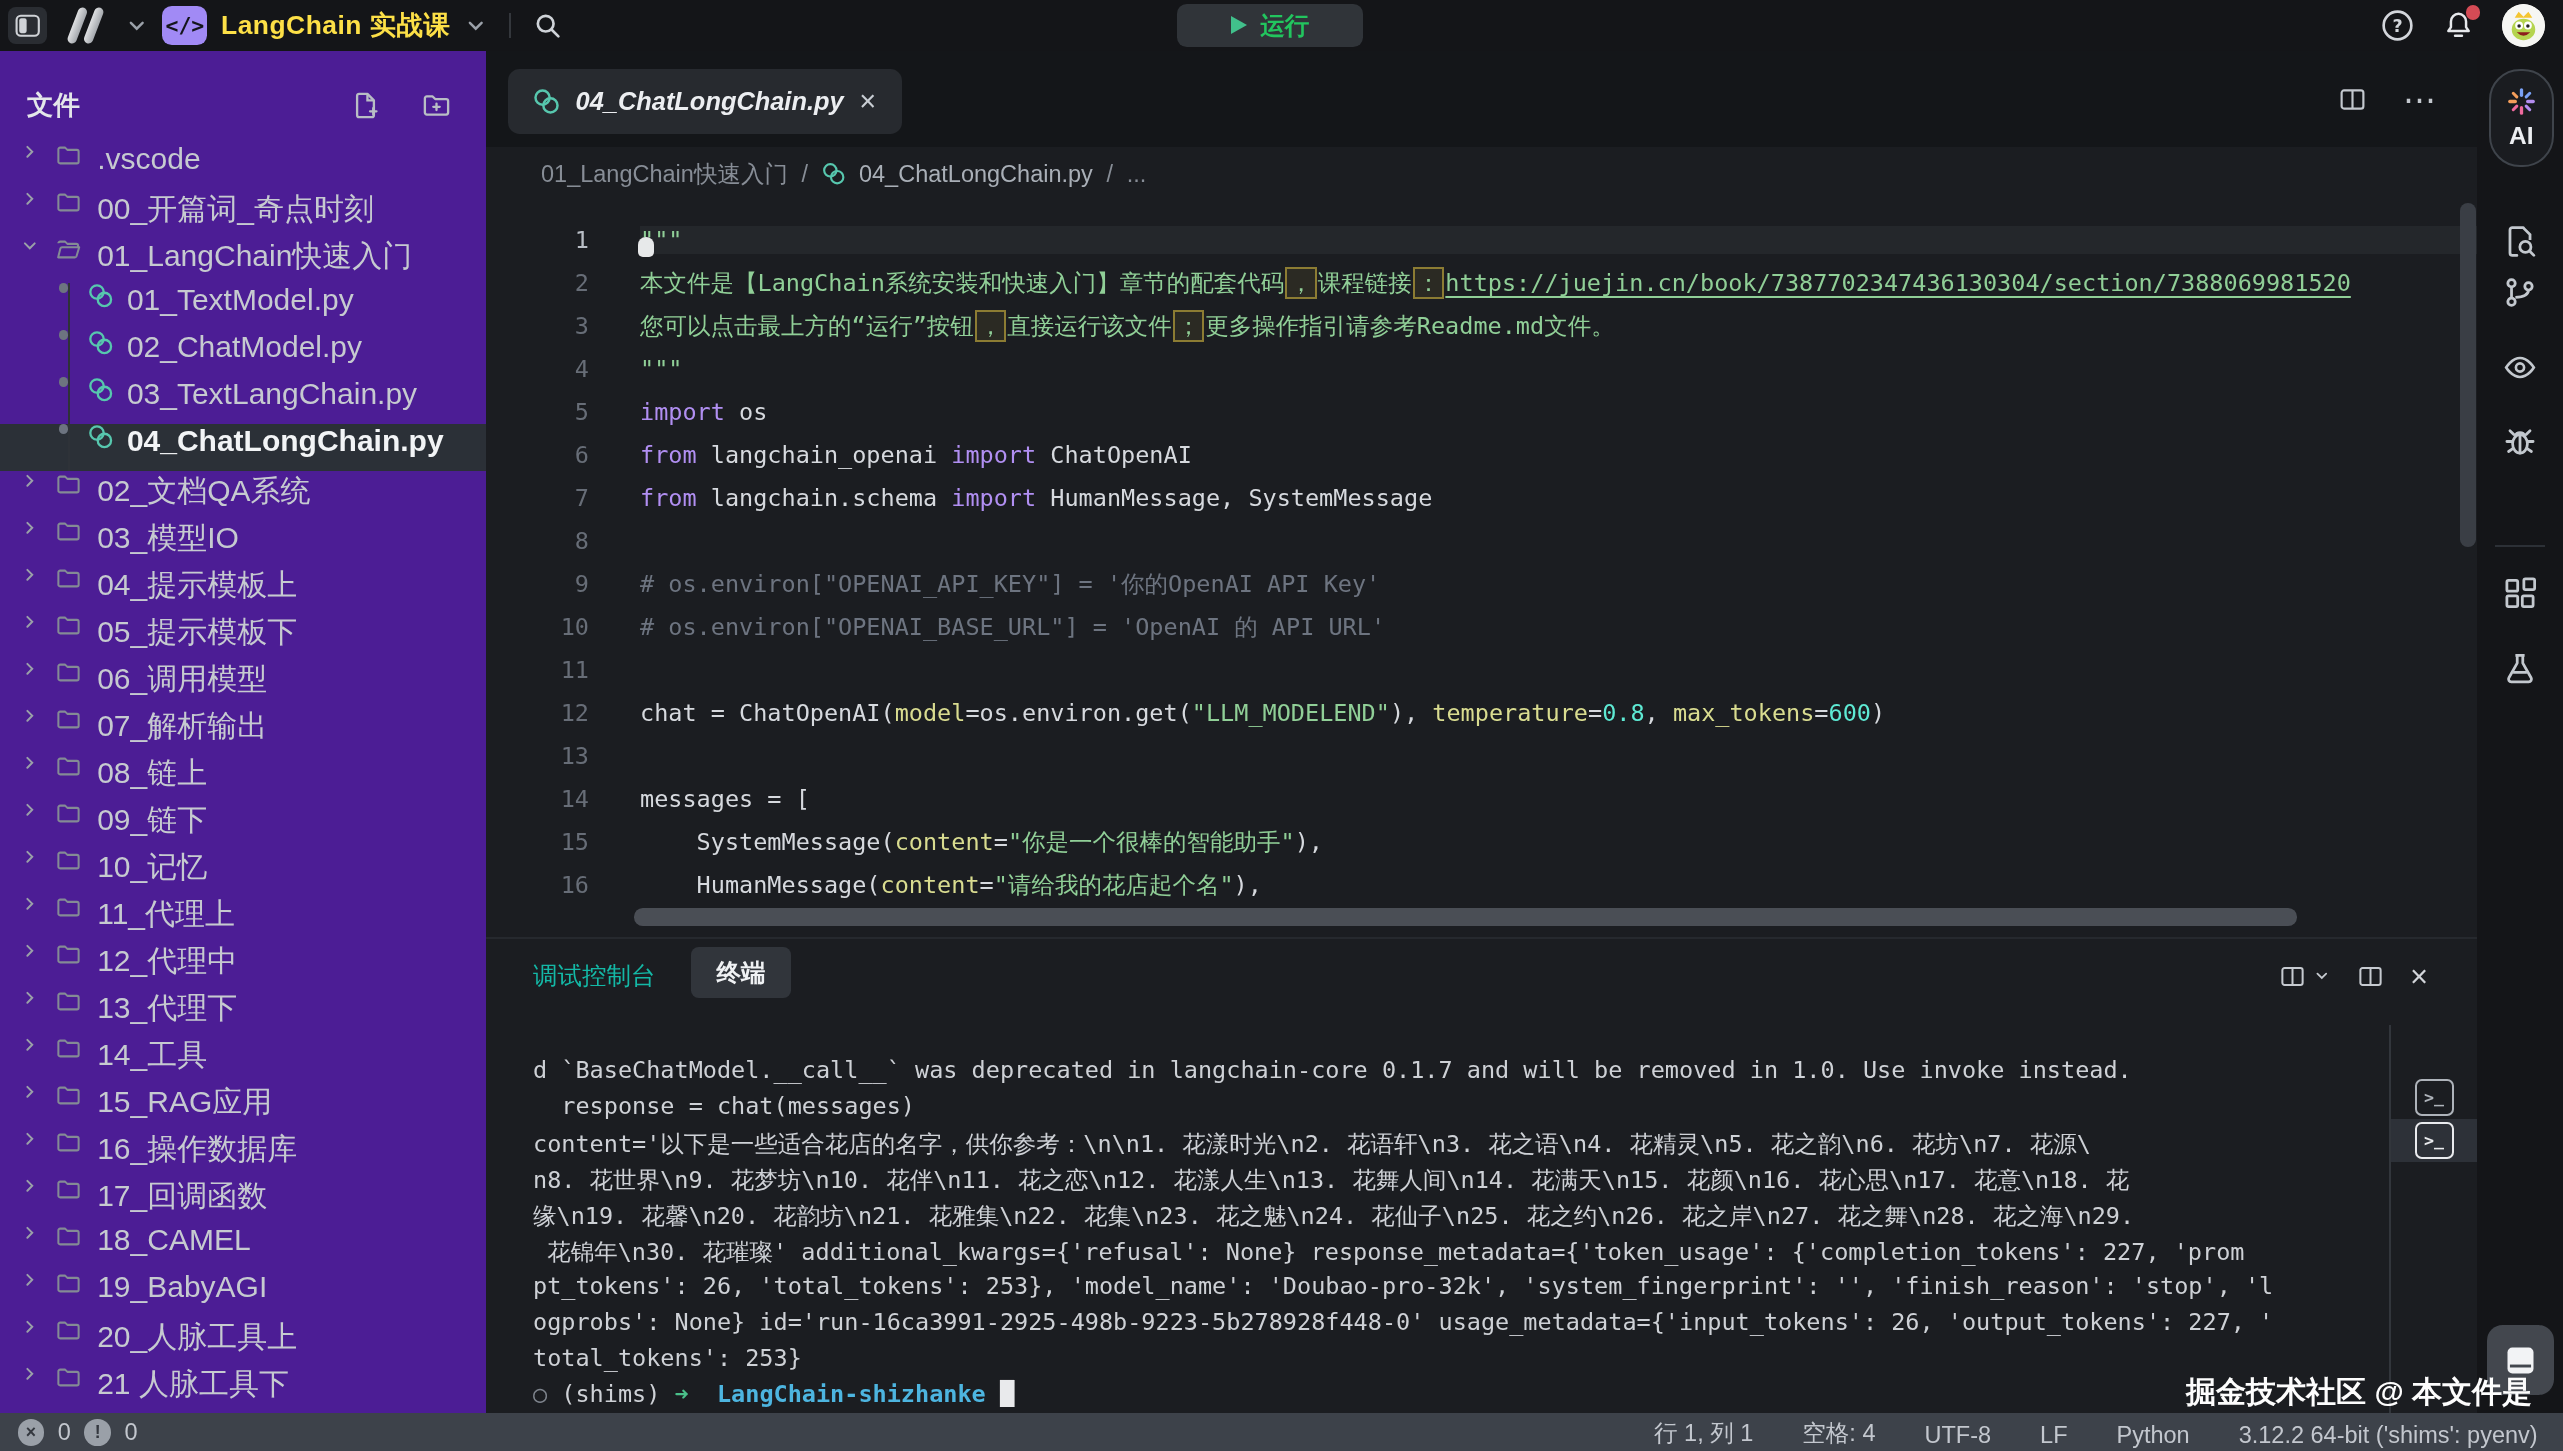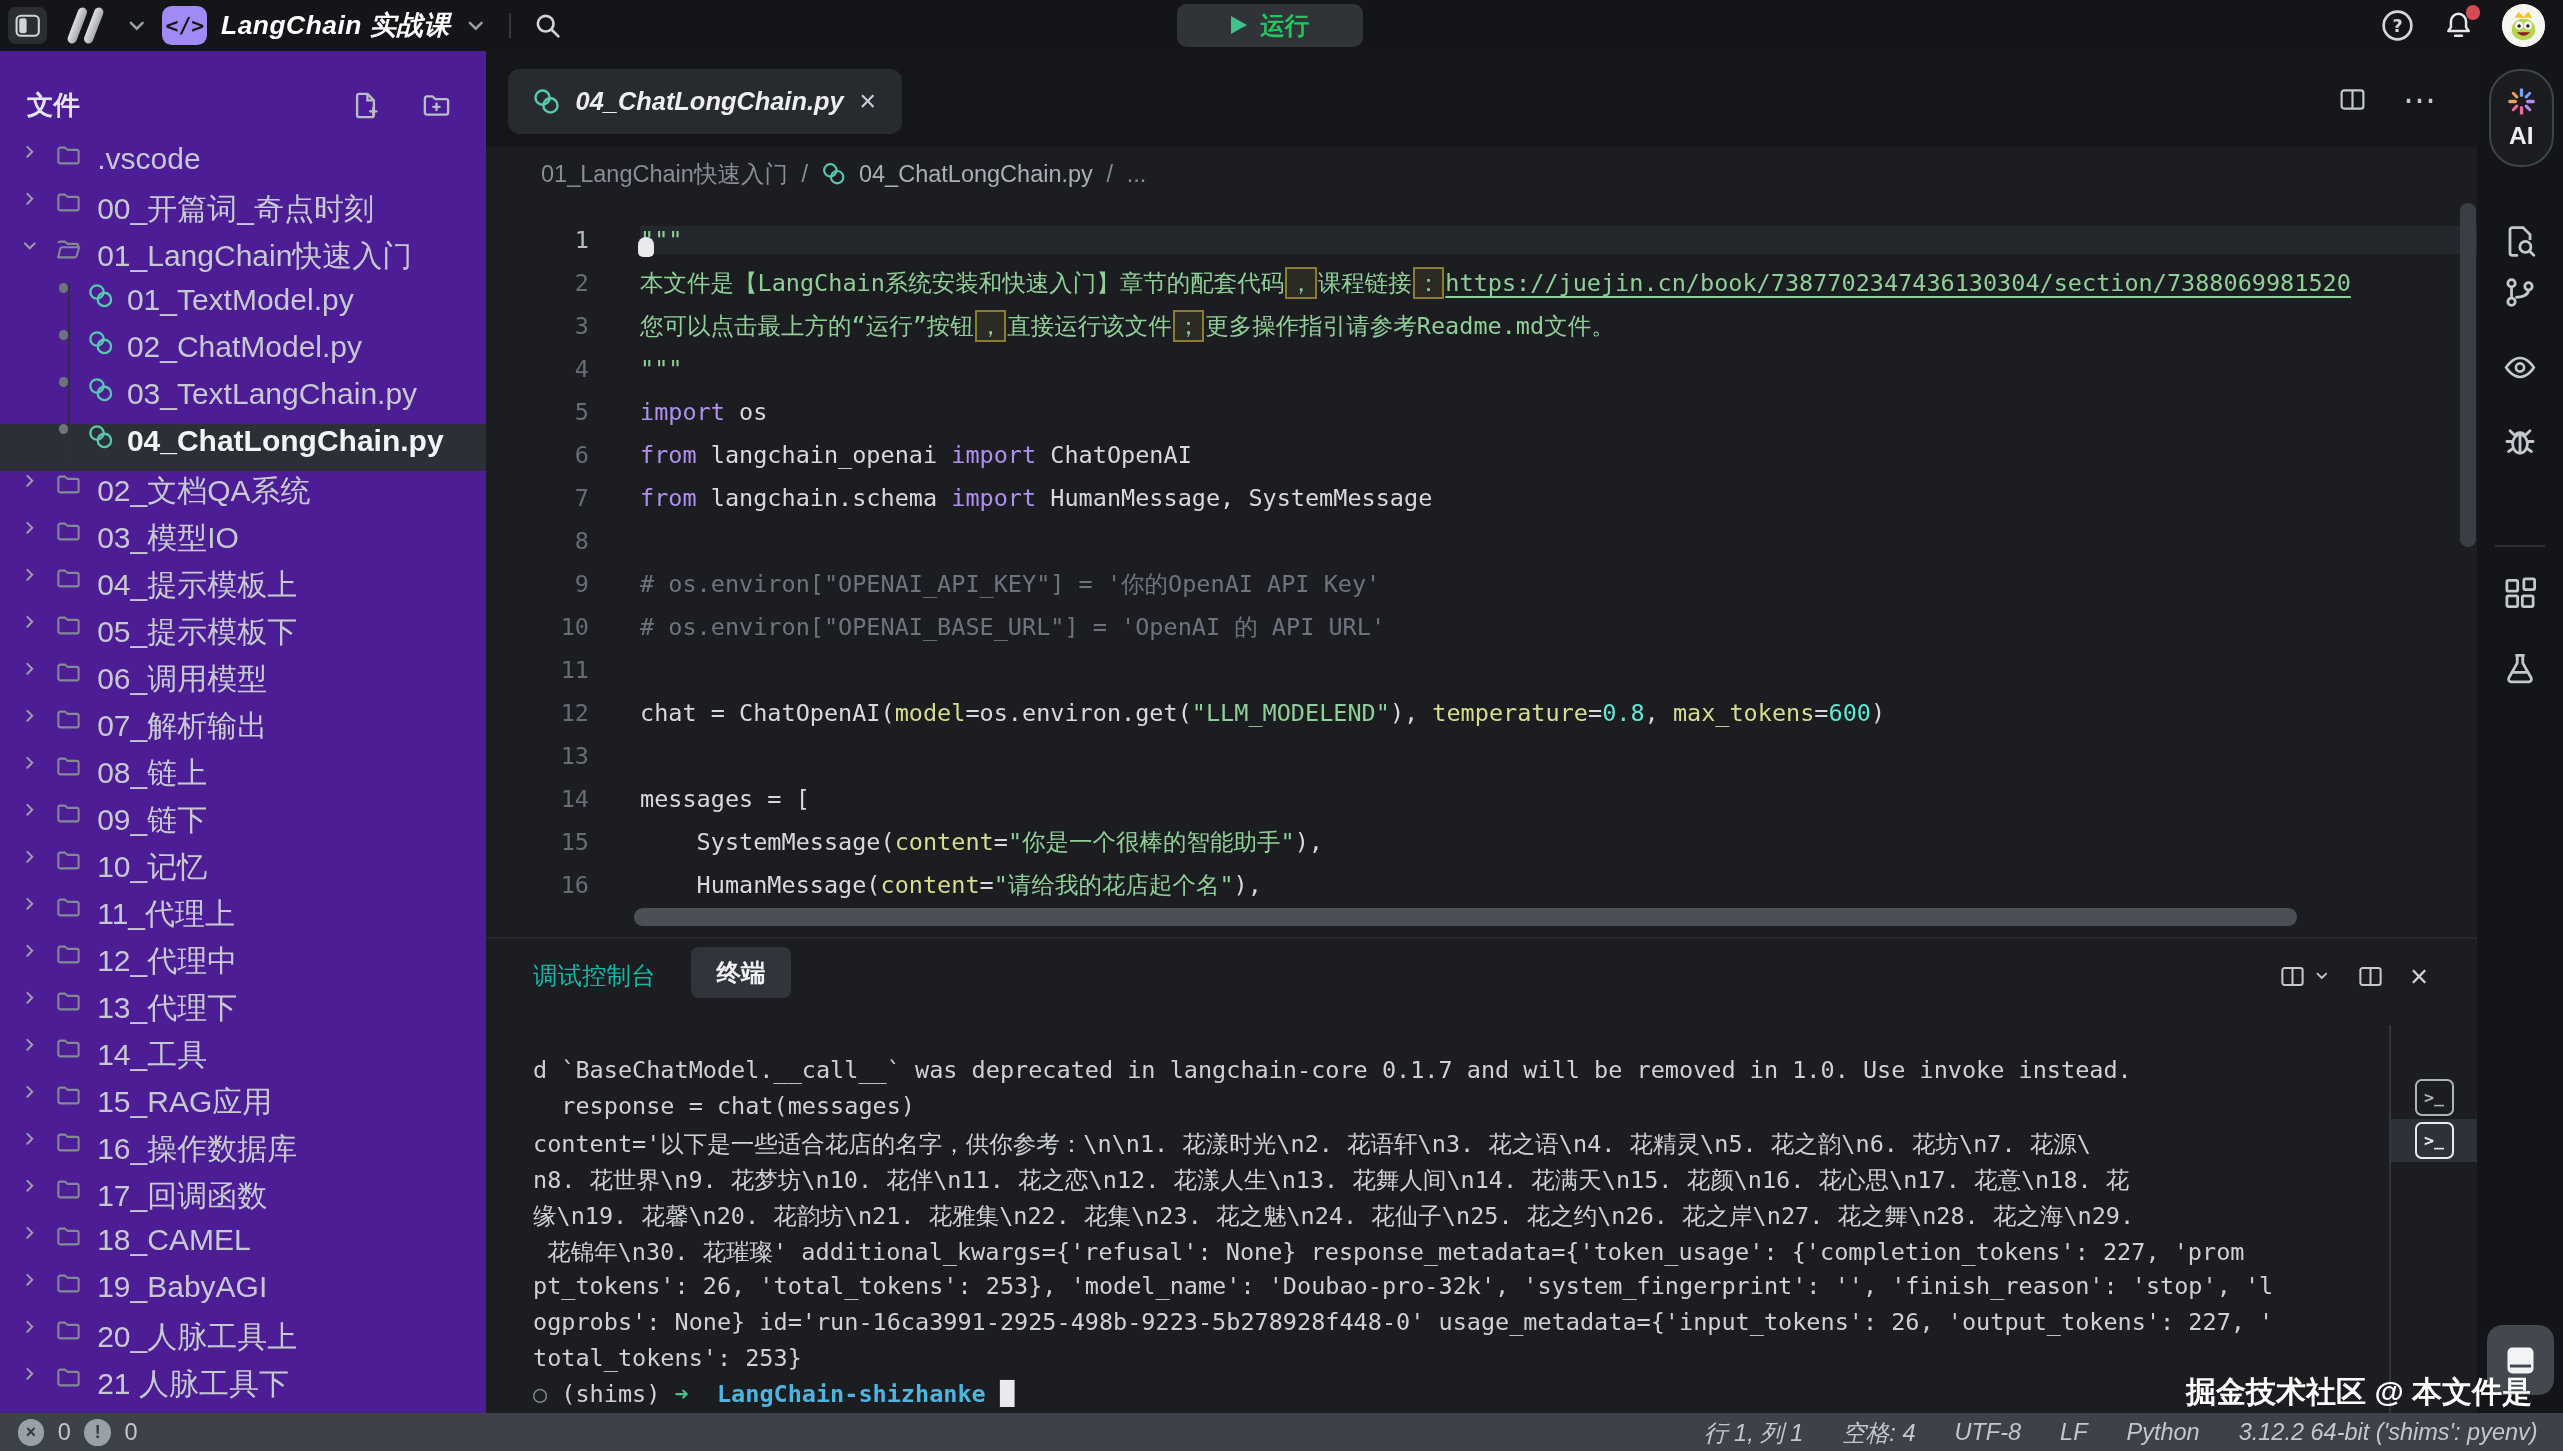--- a/index.html
+++ b/index.html
@@ -9,21 +9,21 @@
   svg{display:block}
   
   .titlebar{position:absolute;top:0;left:0;width:2563px;height:51px;background:#141518;
             display:flex;align-items:center;}
   .tb-left{display:flex;align-items:center;gap:13.7px;padding-left:7.8px;}
   .panel-toggle{width:39px;height:37px;border:none;border-radius:7.8px;background:#2a2d32;
                 display:flex;align-items:center;justify-content:center;cursor:pointer;}
   .code-badge{width:45px;height:39px;border-radius:9.8px;background:#a18af5;color:#14151a;
               font-weight:bold;font-size:21.5px;display:flex;align-items:center;justify-content:center;
               font-family:"DejaVu Sans Mono",monospace;}
-  .proj{font-size:26.4px;font-weight:bold;color:#ffffff;letter-spacing:0.5px;font-style:italic;}
+  .proj{font-size:26.4px;font-weight:bold;color:#fde047;letter-spacing:0.5px;}
   .tb-divider{width:2px;height:25.4px;background:#34373c;margin:0 7.8px;}
   .run-btn{position:absolute;left:1177px;top:3.9px;width:186px;height:43px;border:none;border-radius:9.8px;
            background:#303439;color:#22c55e;font-size:24.5px;font-weight:bold;display:flex;
            align-items:center;justify-content:center;gap:13.7px;cursor:pointer;
            font-family:"Liberation Sans","DejaVu Sans",sans-serif;}
   .play{width:0;height:0;border-left:16.6px solid #41c08b;border-top:9.8px solid transparent;
         border-bottom:9.8px solid transparent;}
   .tb-right{position:absolute;right:17.6px;top:0;height:51px;display:flex;align-items:center;gap:27px;}
   .bell-wrap{position:relative;}
   .bell-dot{position:absolute;top:-3.9px;right:-4.9px;width:14.7px;height:14.7px;border-radius:50%;background:#d54b55;}
@@ -97,21 +97,21 @@
   .rail-icon{position:absolute;left:50%;transform:translateX(-50%);cursor:pointer;}
   .rail-div{position:absolute;left:17.6px;right:17.6px;top:494px;height:2px;background:#2c3036;}
   .device-btn{position:absolute;left:9.8px;top:1274px;width:67px;height:70px;border-radius:15.7px;
               background:#43474e;display:flex;align-items:center;justify-content:center;cursor:pointer;}
   
   .statusbar{position:absolute;left:0;right:0;bottom:0;height:39px;background:#3d424a;
              display:flex;align-items:center;font-size:23.5px;color:#c3c7ce;}
   .sb-left{display:flex;align-items:center;gap:13.7px;padding-left:17.6px;}
   .sb-badge{width:26.4px;height:26.4px;border-radius:50%;background:#9aa0a8;color:#34383f;
             display:flex;align-items:center;justify-content:center;font-size:17.6px;font-weight:bold;}
-  .sb-right{margin-left:auto;display:flex;align-items:center;gap:39px;padding-right:25.4px;font-style:italic;}
+  .sb-right{margin-left:auto;display:flex;align-items:flex-end;gap:49px;padding-right:25.4px;}
   .watermark{position:absolute;right:31px;top:1372px;font-size:30px;font-weight:bold;color:#fdfdfd;z-index:30;}
 </style>
 </head>
 <body>
 
 <div id="app">
 
   <header class="titlebar">
     <div class="tb-left">
       <button class="panel-toggle">

